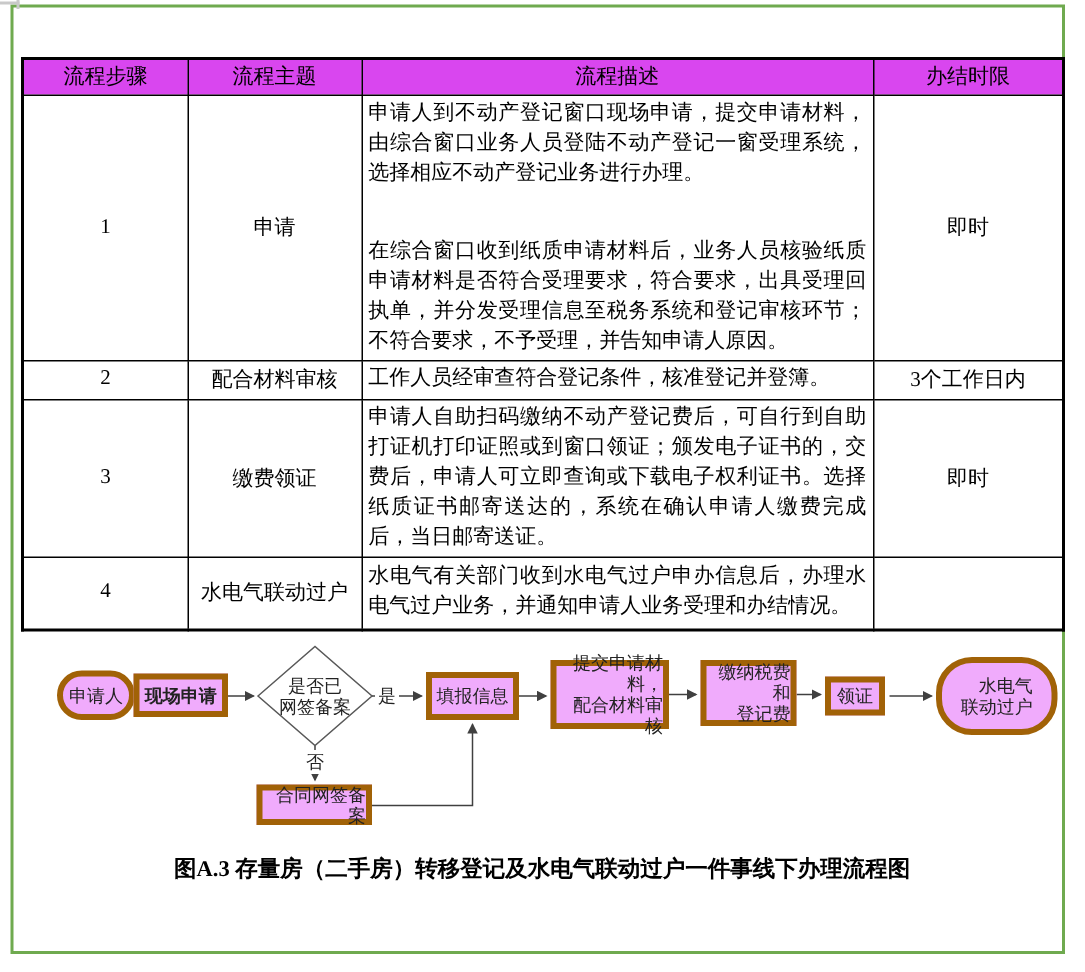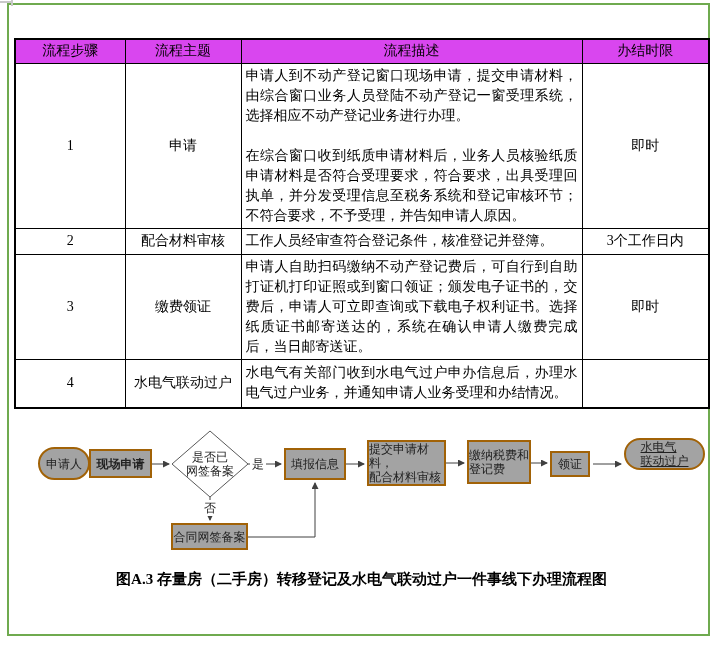--- a/index.html
+++ b/index.html
@@ -16,47 +16,47 @@
   
   table.flow{position:absolute;left:14px;top:38px;width:694px;border-collapse:collapse;
     table-layout:fixed;font-size:14px;}
   table.flow td,table.flow th{border:1px solid #000;vertical-align:middle;
     box-sizing:border-box;padding:2px 4px;font-weight:normal;}
   table.flow{border:2px solid #000;}
   th.hd{background:#d946ef;text-align:center;height:24px;}
   td.center{text-align:center;}
   td.desc{text-align:justify;line-height:20px;padding:2px 5px;}
   td.desc p{margin:0;}
-  td.desc p + p{margin-top:20px;}
+  td.desc p + p{margin-top:32px;}
   tr.r1{height:160px;}
   tr.r2{height:26px;}
   tr.r3{height:89px;}
   tr.r4{height:49px;}
 
   
   .note{position:absolute;left:36px;top:397px;font-size:14px;}
   .caption{position:absolute;left:0;top:570px;width:723px;text-align:center;
     font-weight:bold;font-size:15px;}
 
   
   .fc{position:absolute;left:0;top:420px;width:723px;height:150px;
     font-family:"DejaVu Sans","Liberation Sans",sans-serif;font-size:12px;color:#222;}
   .fc svg{position:absolute;left:0;top:0;}
-  .node{position:absolute;background:#a3a3a3;border:2px solid #a16207;box-sizing:border-box;
-    display:flex;align-items:center;justify-content:center;text-align:left;
+  .node{position:absolute;background:#f0abfc;border:4px solid #a16207;box-sizing:border-box;
+    display:flex;align-items:center;justify-content:center;text-align:right;
     line-height:14px;}
   .oval-start{left:22px;top:27px;width:52px;height:33px;border-radius:17px;margin-left:16px;}
   .rect-onsite{left:89px;top:29px;width:63px;height:29px;font-weight:bold;}
   .diamond-text{position:absolute;left:174px;top:30px;width:72px;text-align:center;
     line-height:14px;}
   .rect-fill{left:284px;top:28px;width:62px;height:32px;}
   .rect-submit{left:367px;top:20px;width:79px;height:46px;}
   .rect-pay{left:467px;top:20px;width:64px;height:44px;}
   .rect-receive{left:550px;top:31px;width:40px;height:26px;}
-  .oval-end{left:624px;top:18px;width:81px;height:32px;border-radius:24px;text-decoration:underline;}
+  .oval-end{left:624px;top:18px;width:81px;height:52px;border-radius:24px;}
   .rect-contract{left:171px;top:103px;width:77px;height:27px;}
   .lbl{position:absolute;background:#fff;text-align:center;width:16px;height:16px;
     line-height:16px;}
   .lbl-yes{left:250px;top:36px;}
   .lbl-no{left:202px;top:80px;}
 </style>
 </head>
 <body>
 
 <div id="page">

